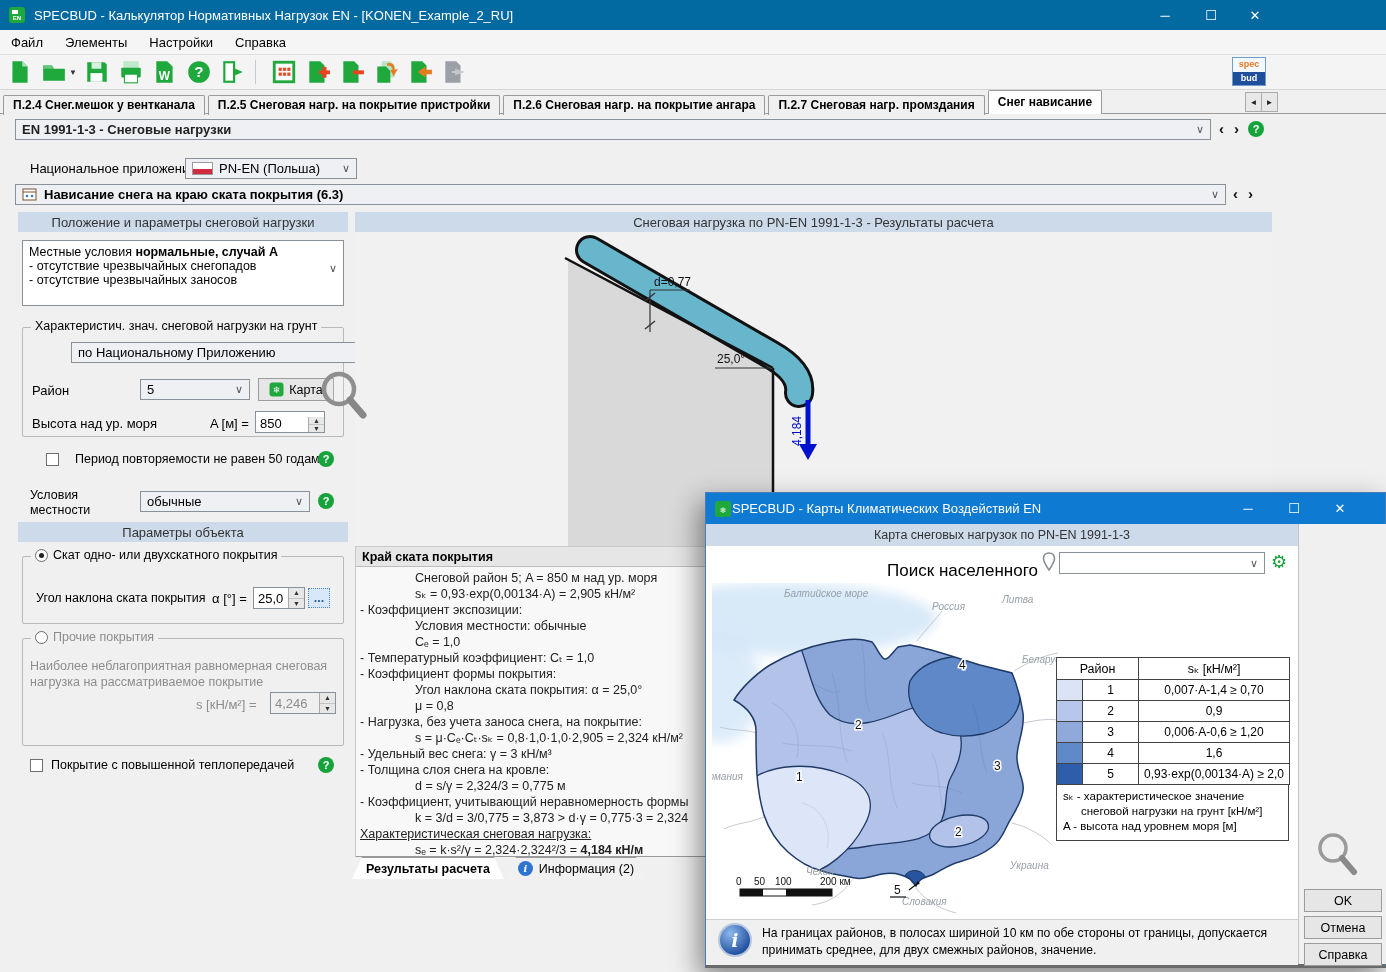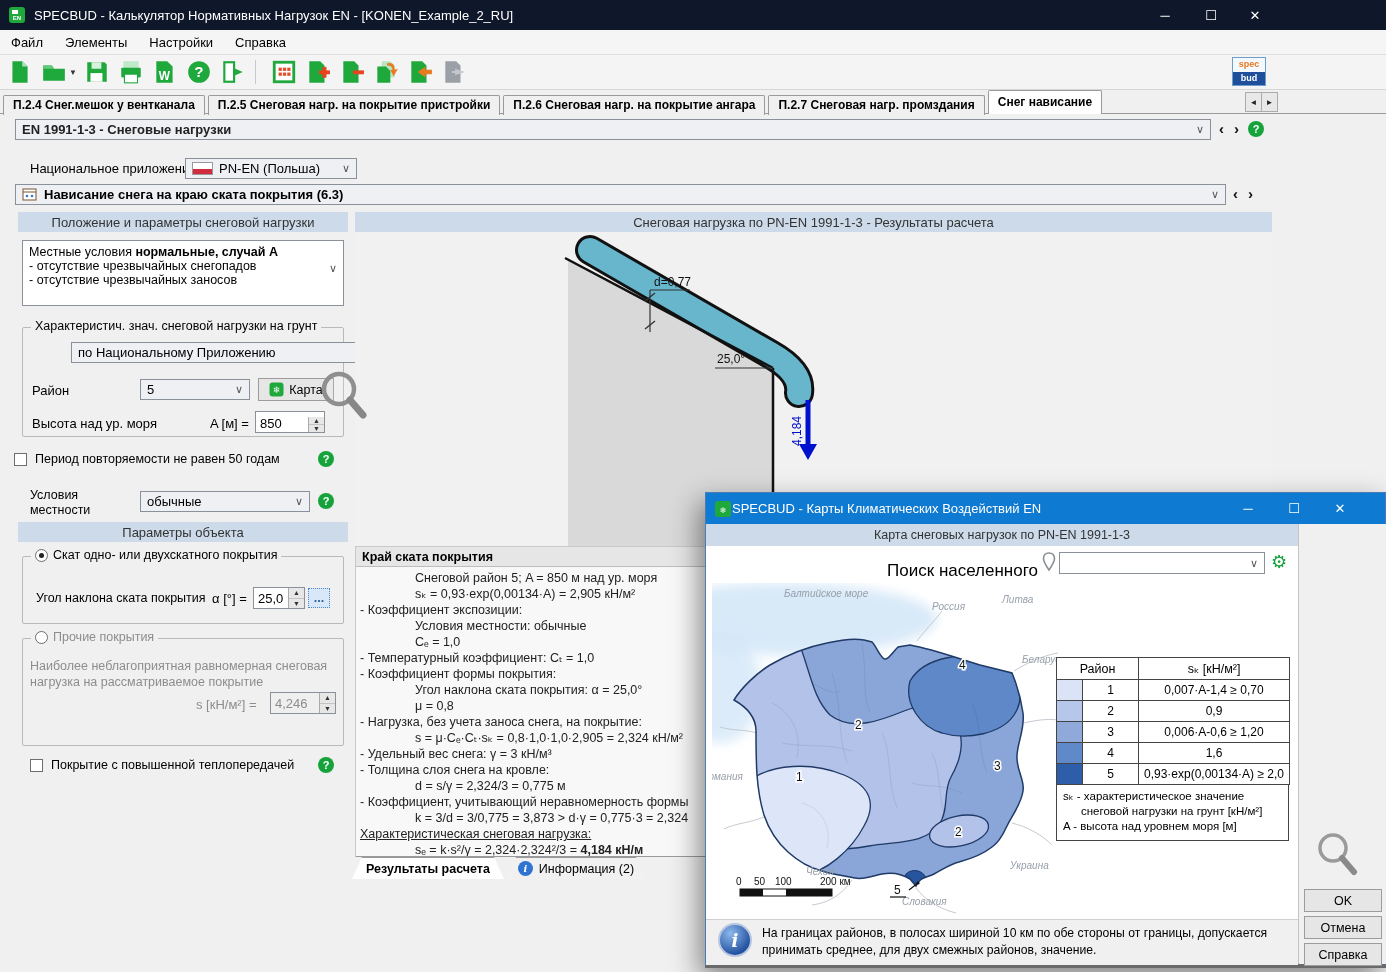--- a/index.html
+++ b/index.html
@@ -1,21 +1,21 @@
 <!DOCTYPE html>
 <html><head>
 <meta charset="utf-8">
 <style>
   html,body{margin:0;padding:0;background:#444;}
   #app{position:relative;width:1386px;height:972px;background:#f0f0f0;
        font-family:"Liberation Sans","DejaVu Sans",sans-serif;font-size:13px;color:#000;
        overflow:hidden;}
   .abs{position:absolute;}
   
-  .titlebar{left:0;top:0;width:1386px;height:30px;background:#0f172a;display:flex;align-items:center;color:#fff;}
+  .titlebar{left:0;top:0;width:1386px;height:30px;background:#0369a1;display:flex;align-items:center;color:#fff;}
   .titlebar .ttl{margin-left:8px;font-size:13px;}
   .appicon{width:18px;height:18px;margin-left:8px;flex:0 0 auto;}
   .wbtn{width:46px;height:30px;display:flex;align-items:center;justify-content:center;color:#fff;font-size:13px;}
   
   .menubar{left:0;top:30px;width:1386px;height:24px;background:#f5f5f5;border-bottom:1px solid #e0e0e0;display:flex;align-items:center;}
   .menuitem{padding:3px 11px;font-size:13px;}
   .toolbar{left:0;top:55px;width:1386px;height:34px;background:#f4f4f4;border-bottom:1px solid #d6d6d6;display:flex;align-items:center;}
   .tbi{width:28px;height:28px;margin-left:6px;display:flex;align-items:center;justify-content:center;}
   .tbsep{width:1px;height:24px;background:#c9c9c9;margin:0 8px;}
   .dropcaret{font-size:8px;color:#333;margin-left:1px;}
@@ -278,21 +278,21 @@
   <div class="abs" style="left:32px;top:416px;">Высота над ур. моря</div>
   <div class="abs" style="left:210px;top:416px;">A [м] =</div>
   <div class="abs spin" style="left:255px;top:411px;width:70px;height:22px;align-items:flex-end;">
     <span class="val">850</span>
     <span class="ud">
         <span>▲</span>
         <span>▼</span>
       </span>
   </div>
 
-  <div class="abs" style="left:14px;top:452px;display:flex;align-items:center;gap:8px;">
+  <div class="abs" style="left:46px;top:452px;display:flex;align-items:center;gap:16px;">
     <span class="cb"></span>
     <span style="font-size:12.5px;">Период повторяемости не равен 50 годам</span>
   </div>
   <span class="abs qicon" style="left:318px;top:451px;">?</span>
 
   <div class="abs" style="left:30px;top:488px;line-height:15px;font-size:12.5px;">
     <div>Условия</div>
       <div>местности</div>
   </div>
   <div class="abs combo" style="left:140px;top:491px;width:170px;height:21px;">

